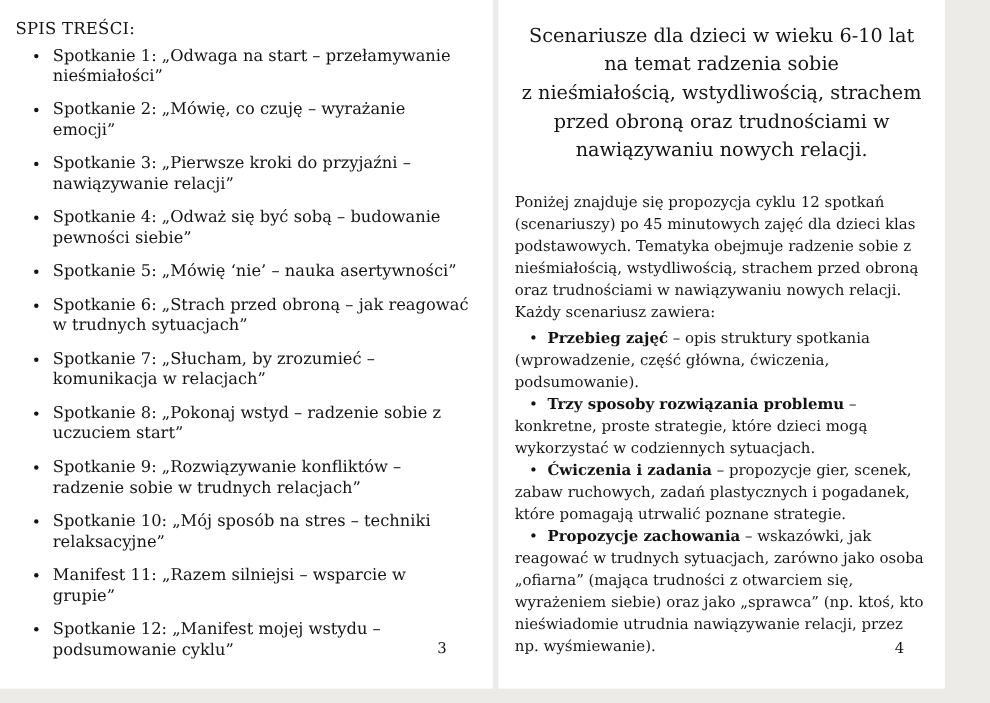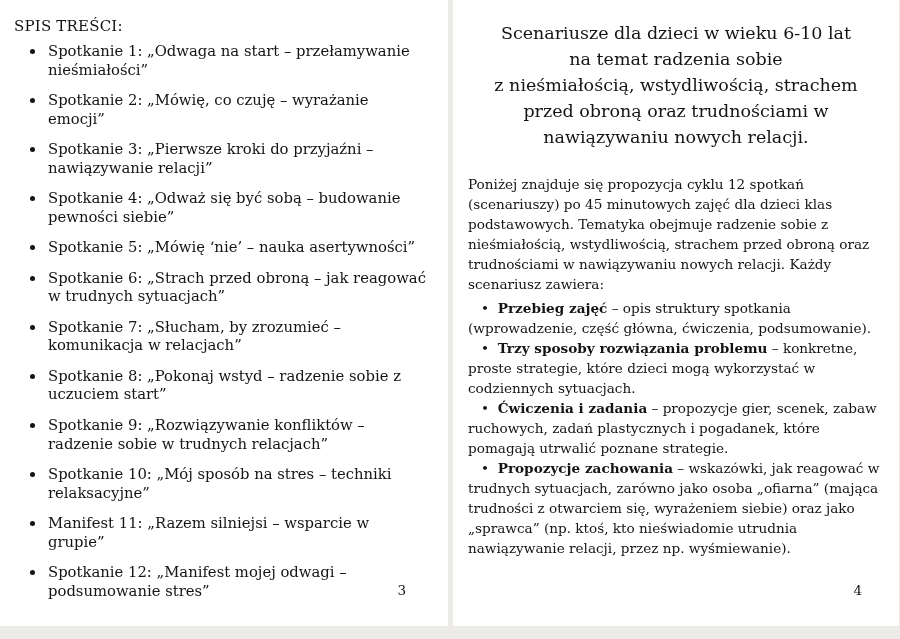--- a/index.html
+++ b/index.html
@@ -7,21 +7,21 @@
   body {
     width: 900px; height: 639px;
     background: #edebe8;
     font-family: "DejaVu Serif", "Liberation Serif", serif;
     color: #141414;
     overflow: hidden;
   }
   .viewer { position: relative; width: 900px; height: 639px; }
   .page { position: absolute; top: 0; background: #ffffff; }
   .page-left  { left: 0;     width: 448px; height: 626px; padding: 17px 20px 0 14px; }
-  .page-right { left: 453px; width: 446px; height: 626px; padding: 0 15px; }
+  .page-right { left: 453px; width: 406px; height: 626px; padding: 0 15px; }
 
   .toc-heading { font-size: 15px; letter-spacing: 0.2px; }
   .toc-list { margin: 7px 0 0 0; padding-left: 32px; }
   .toc-list li {
     font-size: 14.8px;
     line-height: 1.27;
     margin-bottom: 11.5px;
     padding-left: 2px;
   }
 
@@ -61,21 +61,21 @@
         <li>Spotkanie 2: „Mówię, co czuję – wyrażanie emocji”</li>
         <li>Spotkanie 3: „Pierwsze kroki do przyjaźni – nawiązywanie relacji”</li>
         <li>Spotkanie 4: „Odważ się być sobą – budowanie pewności siebie”</li>
         <li>Spotkanie 5: „Mówię ‘nie’ – nauka asertywności”</li>
         <li>Spotkanie 6: „Strach przed obroną – jak reagować w trudnych sytuacjach”</li>
         <li>Spotkanie 7: „Słucham, by zrozumieć – komunikacja w relacjach”</li>
         <li>Spotkanie 8: „Pokonaj wstyd – radzenie sobie z uczuciem start”</li>
         <li>Spotkanie 9: „Rozwiązywanie konfliktów – radzenie sobie w trudnych relacjach”</li>
         <li>Spotkanie 10: „Mój sposób na stres – techniki relaksacyjne”</li>
         <li>Manifest 11: „Razem silniejsi – wsparcie w grupie”</li>
-        <li>Spotkanie 12: „Manifest mojej odwagi – podsumowanie stres”</li>
+        <li>Spotkanie 12: „Manifest mojej wstydu – podsumowanie cyklu”</li>
       </ul>
     <div class="page-number">3</div>
   </div>
 
   <div class="page page-right">
     <div class="doc-title">Scenariusze dla dzieci w wieku 6-10 lat
 na temat  radzenia sobie
 z nieśmiałością, wstydliwością, strachem
 przed obroną oraz trudnościami w
 nawiązywaniu nowych relacji.</div>

